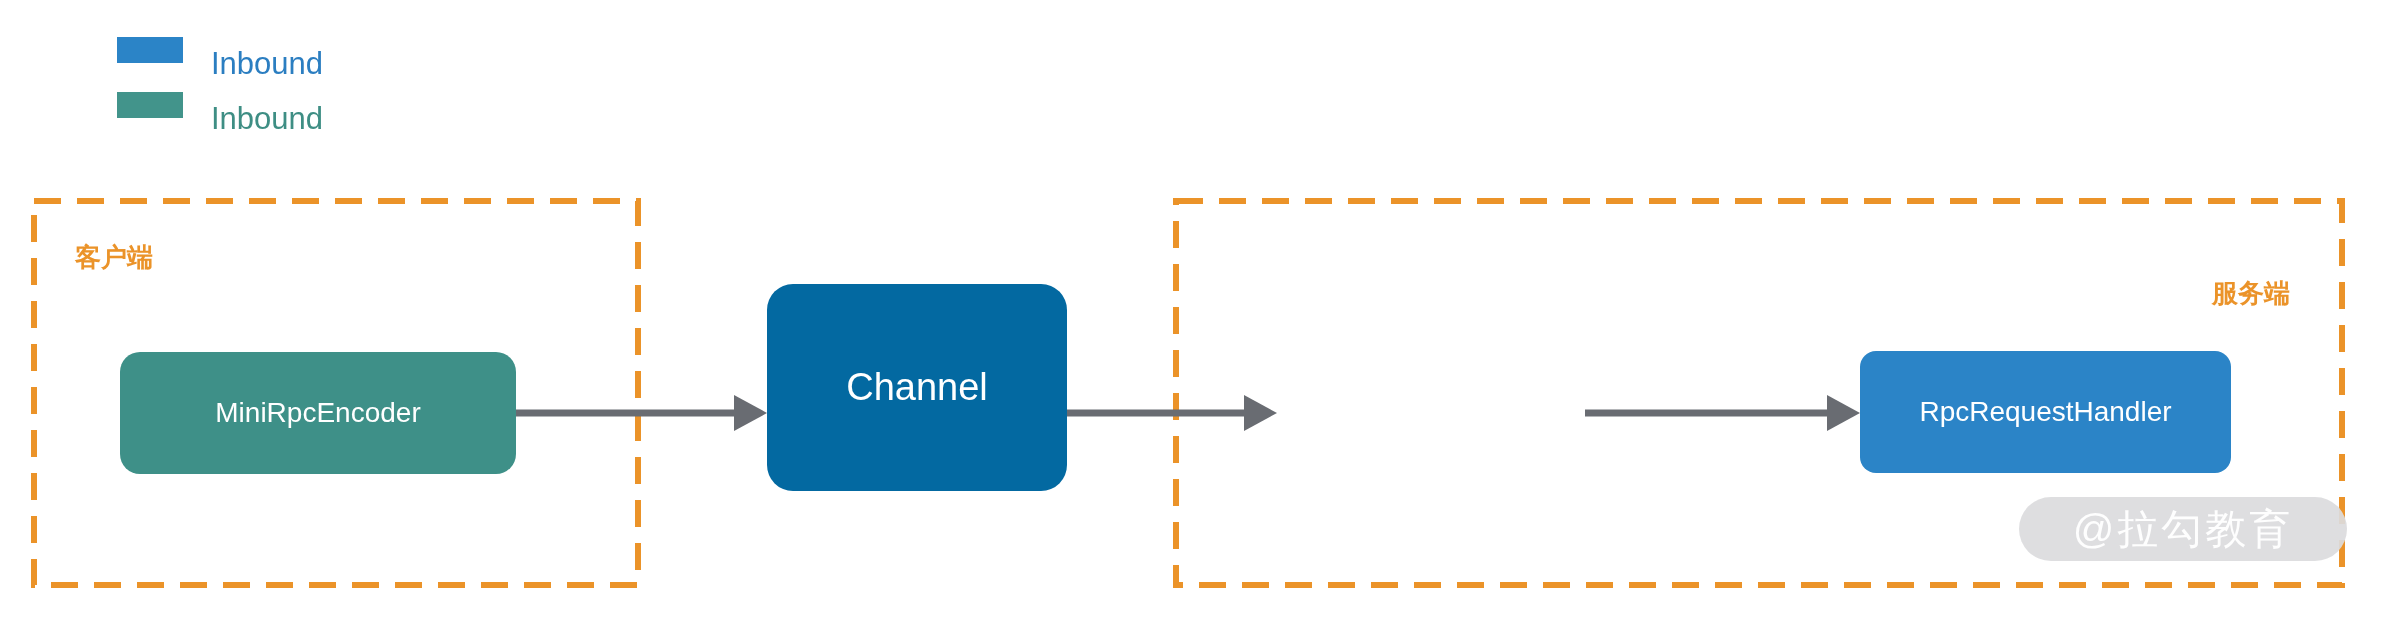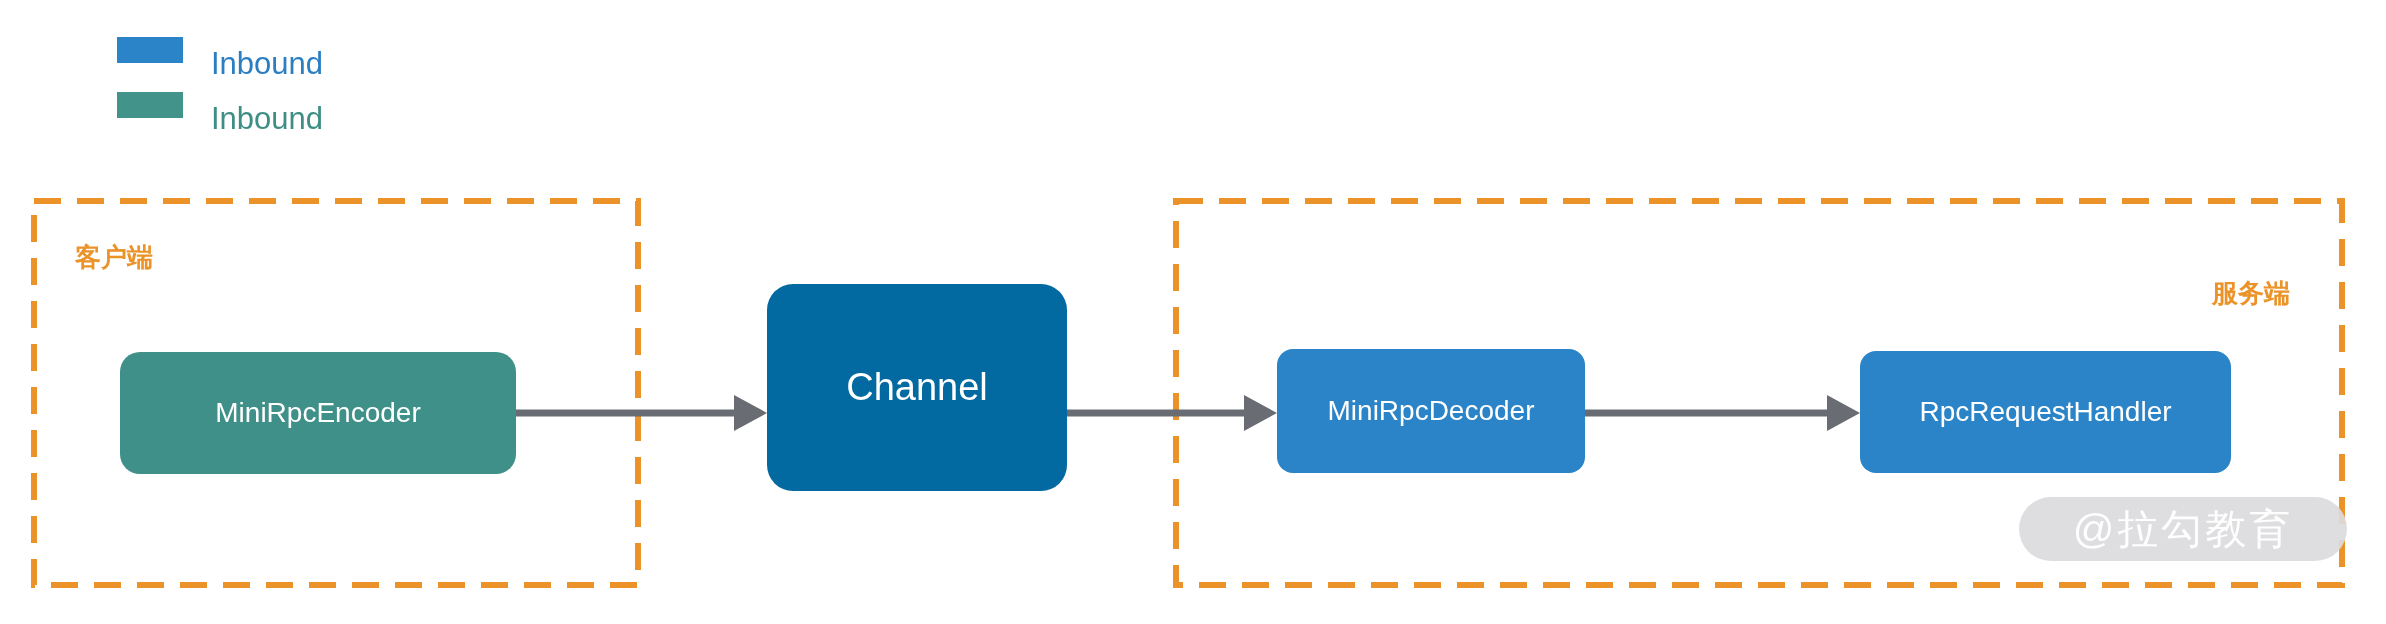--- a/index.html
+++ b/index.html
@@ -108,18 +108,17 @@
       <span class="legend-swatch outbound"></span>
       <span class="legend-label outbound">Inbound</span>
     </div>
   </div>
 
   <div class="group-label client">客户端</div>
   <div class="group-label server">服务端</div>
 
   <div class="node encoder">MiniRpcEncoder</div>
   <div class="node channel">Channel</div>
-  <div class="node decoder">MiniRpcDecoder</div>
   <div class="node handler">RpcRequestHandler</div>
 
   <div class="watermark">@拉勾教育</div>
 
 </div>
 
 </body></html>

